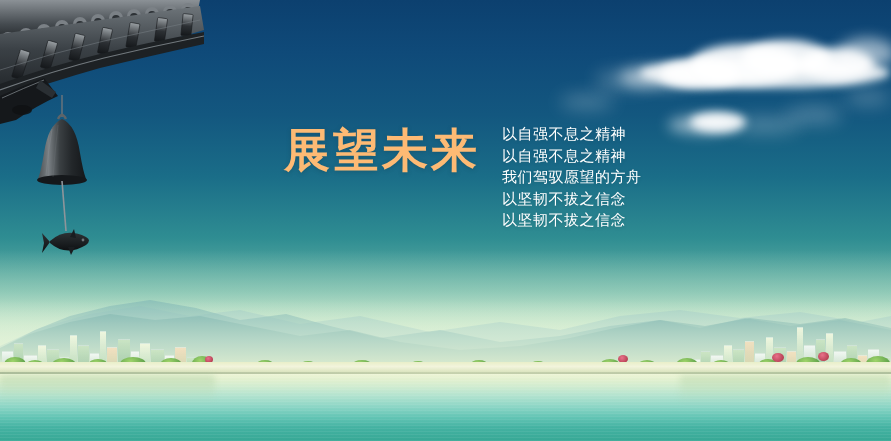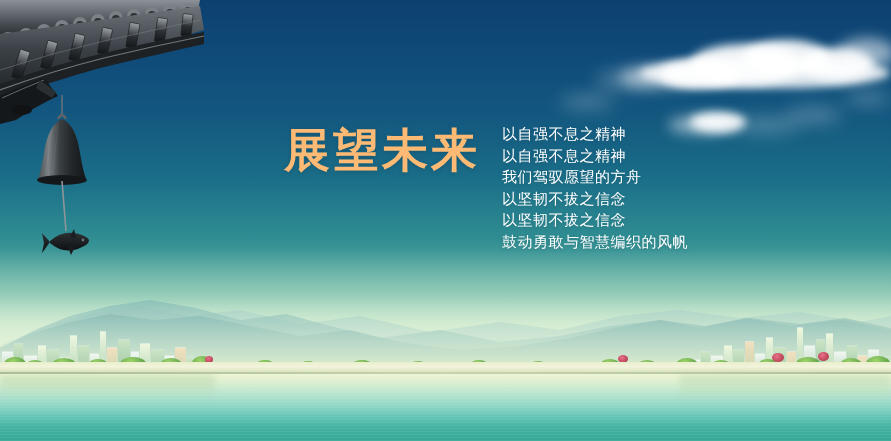--- a/index.html
+++ b/index.html
@@ -394,16 +394,15 @@
   </div>
 
   <div class="title">展望未来</div>
 
   <div class="poem">
     <div class="poem-line">以自强不息之精神</div>
     <div class="poem-line">以自强不息之精神</div>
     <div class="poem-line">我们驾驭愿望的方舟</div>
     <div class="poem-line">以坚韧不拔之信念</div>
     <div class="poem-line">以坚韧不拔之信念</div>
-    <div class="poem-line">鼓动勇敢与智慧编织的风帆</div>
   </div>
 
 </div>
 
 </body></html>

